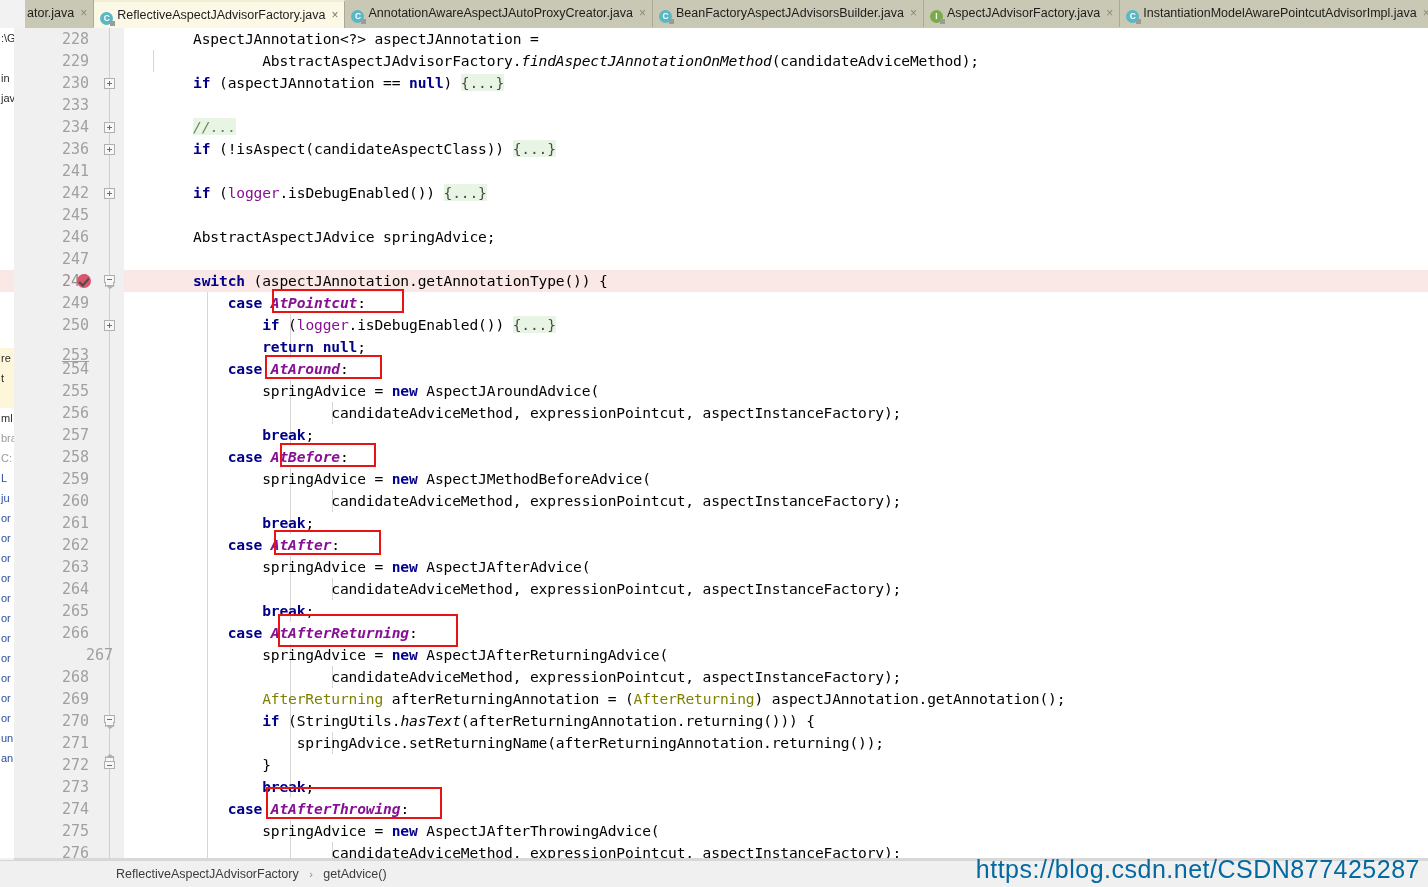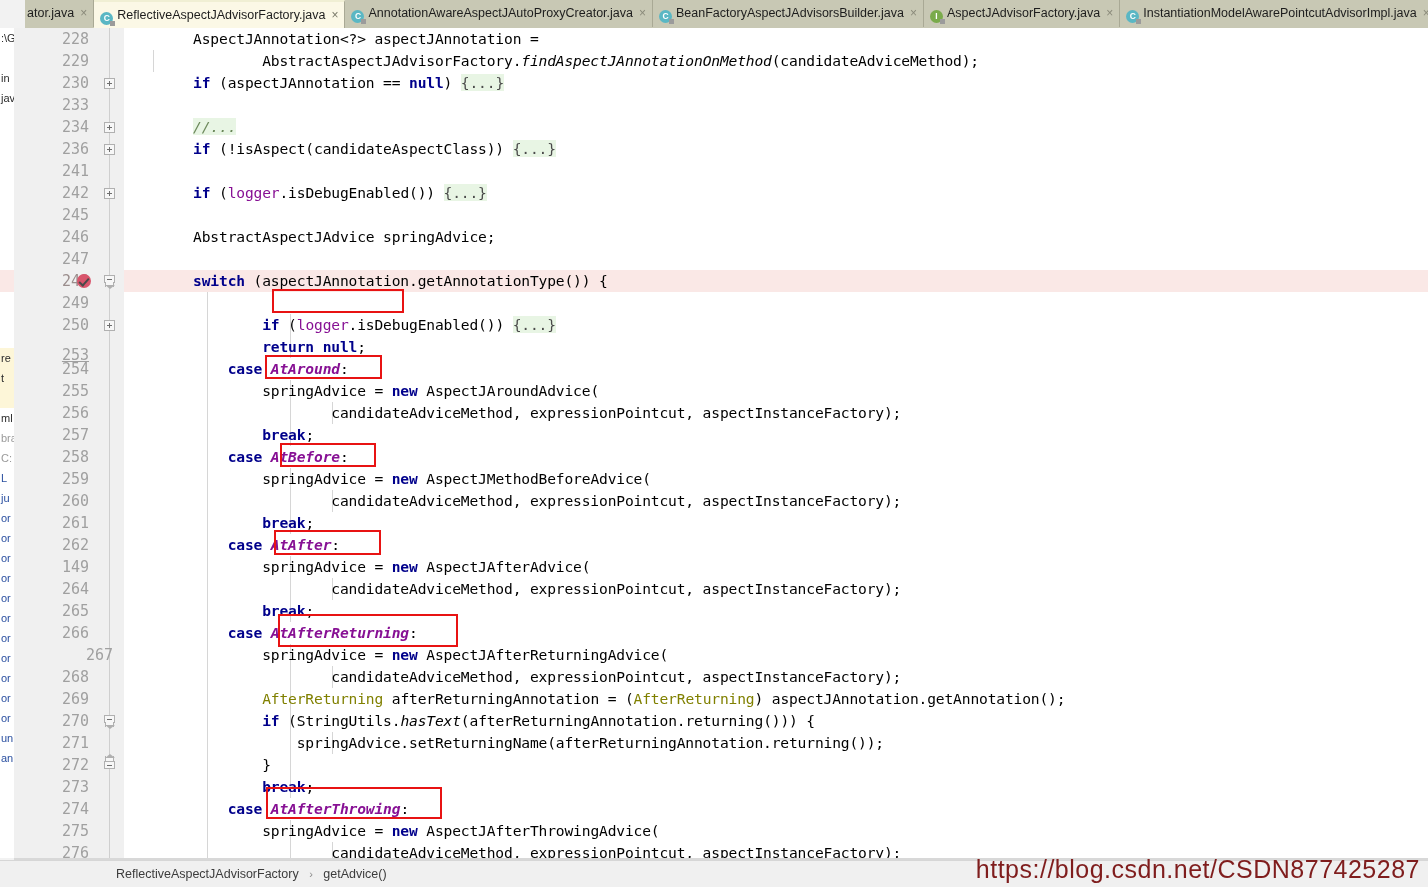--- a/index.html
+++ b/index.html
@@ -201,21 +201,21 @@
     line-height:27px;
   }
   .bcinner{
     position:absolute;left:116px;top:0;height:27px;line-height:27px;
     color:#3c3c3c;font-size:12.5px;
   }
   .bcsep{color:#8a8a8a;margin:0 7px;font-size:11px;}
 
   .watermark{
     position:absolute;right:8px;top:855px;
-    font-size:25px;color:#7f1d1d;
+    font-size:25px;color:#0369a1;
     font-family:"Liberation Sans",sans-serif;
     letter-spacing:0.5px;
     white-space:nowrap;
   }
   .editorbottomline{
     position:absolute;left:14px;top:858px;width:1414px;height:2px;background:#d8d8d8;
   }
 </style>
 </head>
 <body>
@@ -302,20 +302,21 @@
           <div class="code"><span>        AbstractAspectJAdvice springAdvice;</span></div>
         </div>
         <div class="row" style="position: absolute; top: 220px; left: 0px; right: 0px;">
           <div class="code"><span></span></div>
         </div>
         <div class="row hl" style="position: absolute; top: 242px; left: 0px; right: 0px;">
           <div class="code"><span>        </span><span class="kw">switch</span><span> (aspectJAnnotation.getAnnotationType()) {</span></div>
         </div>
         <div class="row" style="position: absolute; top: 264px; left: 0px; right: 0px;">
           <div class="ig" style="left: 83px;"></div>
+          <div class="code"><span>            </span><span class="kw">case</span><span> </span><span class="enumc">AtPointcut</span><span>:</span></div>
         </div>
         <div class="row" style="position: absolute; top: 286px; left: 0px; right: 0px;">
           <div class="ig" style="left: 83px;"></div>
           <div class="ig" style="left: 166px;"></div>
           <div class="code"><span>                </span><span class="kw">if</span><span> (</span><span class="fld">logger</span><span>.isDebugEnabled()) </span><span class="folded">{...}</span></div>
         </div>
         <div class="row" style="position: absolute; top: 308px; left: 0px; right: 0px;">
           <div class="ig" style="left: 83px;"></div>
           <div class="ig" style="left: 166px;"></div>
           <div class="code"><span>                </span><span class="kw">return</span><span> </span><span class="kw">null</span><span>;</span></div>
@@ -465,21 +466,21 @@
         <div class="lnum" style="top: 316px; width: 75px; right: auto; left: 0px; text-decoration: underline;">253</div>
         <div class="lnum" style="top: 330px; width: 75px; right: auto; left: 0px;">254</div>
         <div class="lnum" style="top: 352px; width: 75px; right: auto; left: 0px;">255</div>
         <div class="lnum" style="top: 374px; width: 75px; right: auto; left: 0px;">256</div>
         <div class="lnum" style="top: 396px; width: 75px; right: auto; left: 0px;">257</div>
         <div class="lnum" style="top: 418px; width: 75px; right: auto; left: 0px;">258</div>
         <div class="lnum" style="top: 440px; width: 75px; right: auto; left: 0px;">259</div>
         <div class="lnum" style="top: 462px; width: 75px; right: auto; left: 0px;">260</div>
         <div class="lnum" style="top: 484px; width: 75px; right: auto; left: 0px;">261</div>
         <div class="lnum" style="top: 506px; width: 75px; right: auto; left: 0px;">262</div>
-        <div class="lnum" style="top: 528px; width: 75px; right: auto; left: 0px;">149</div>
+        <div class="lnum" style="top: 528px; width: 75px; right: auto; left: 0px;">263</div>
         <div class="lnum" style="top: 550px; width: 75px; right: auto; left: 0px;">264</div>
         <div class="lnum" style="top: 572px; width: 75px; right: auto; left: 0px; text-align: right;">265</div>
         <div class="lnum" style="top: 594px; width: 75px; right: auto; left: 0px;">266</div>
         <div class="lnum" style="top: 616px; width: 75px; right: auto; left: 0px; padding-left: 24px;">267</div>
         <div class="lnum" style="top: 638px; width: 75px; right: auto; left: 0px;">268</div>
         <div class="lnum" style="top: 660px; width: 75px; right: auto; left: 0px;">269</div>
         <div class="lnum" style="top: 682px; width: 75px; right: auto; left: 0px;">270</div>
         <div class="foldarrow" style="top: 687px; position: absolute; left: 90px;">
           <i></i>
           <u></u>

